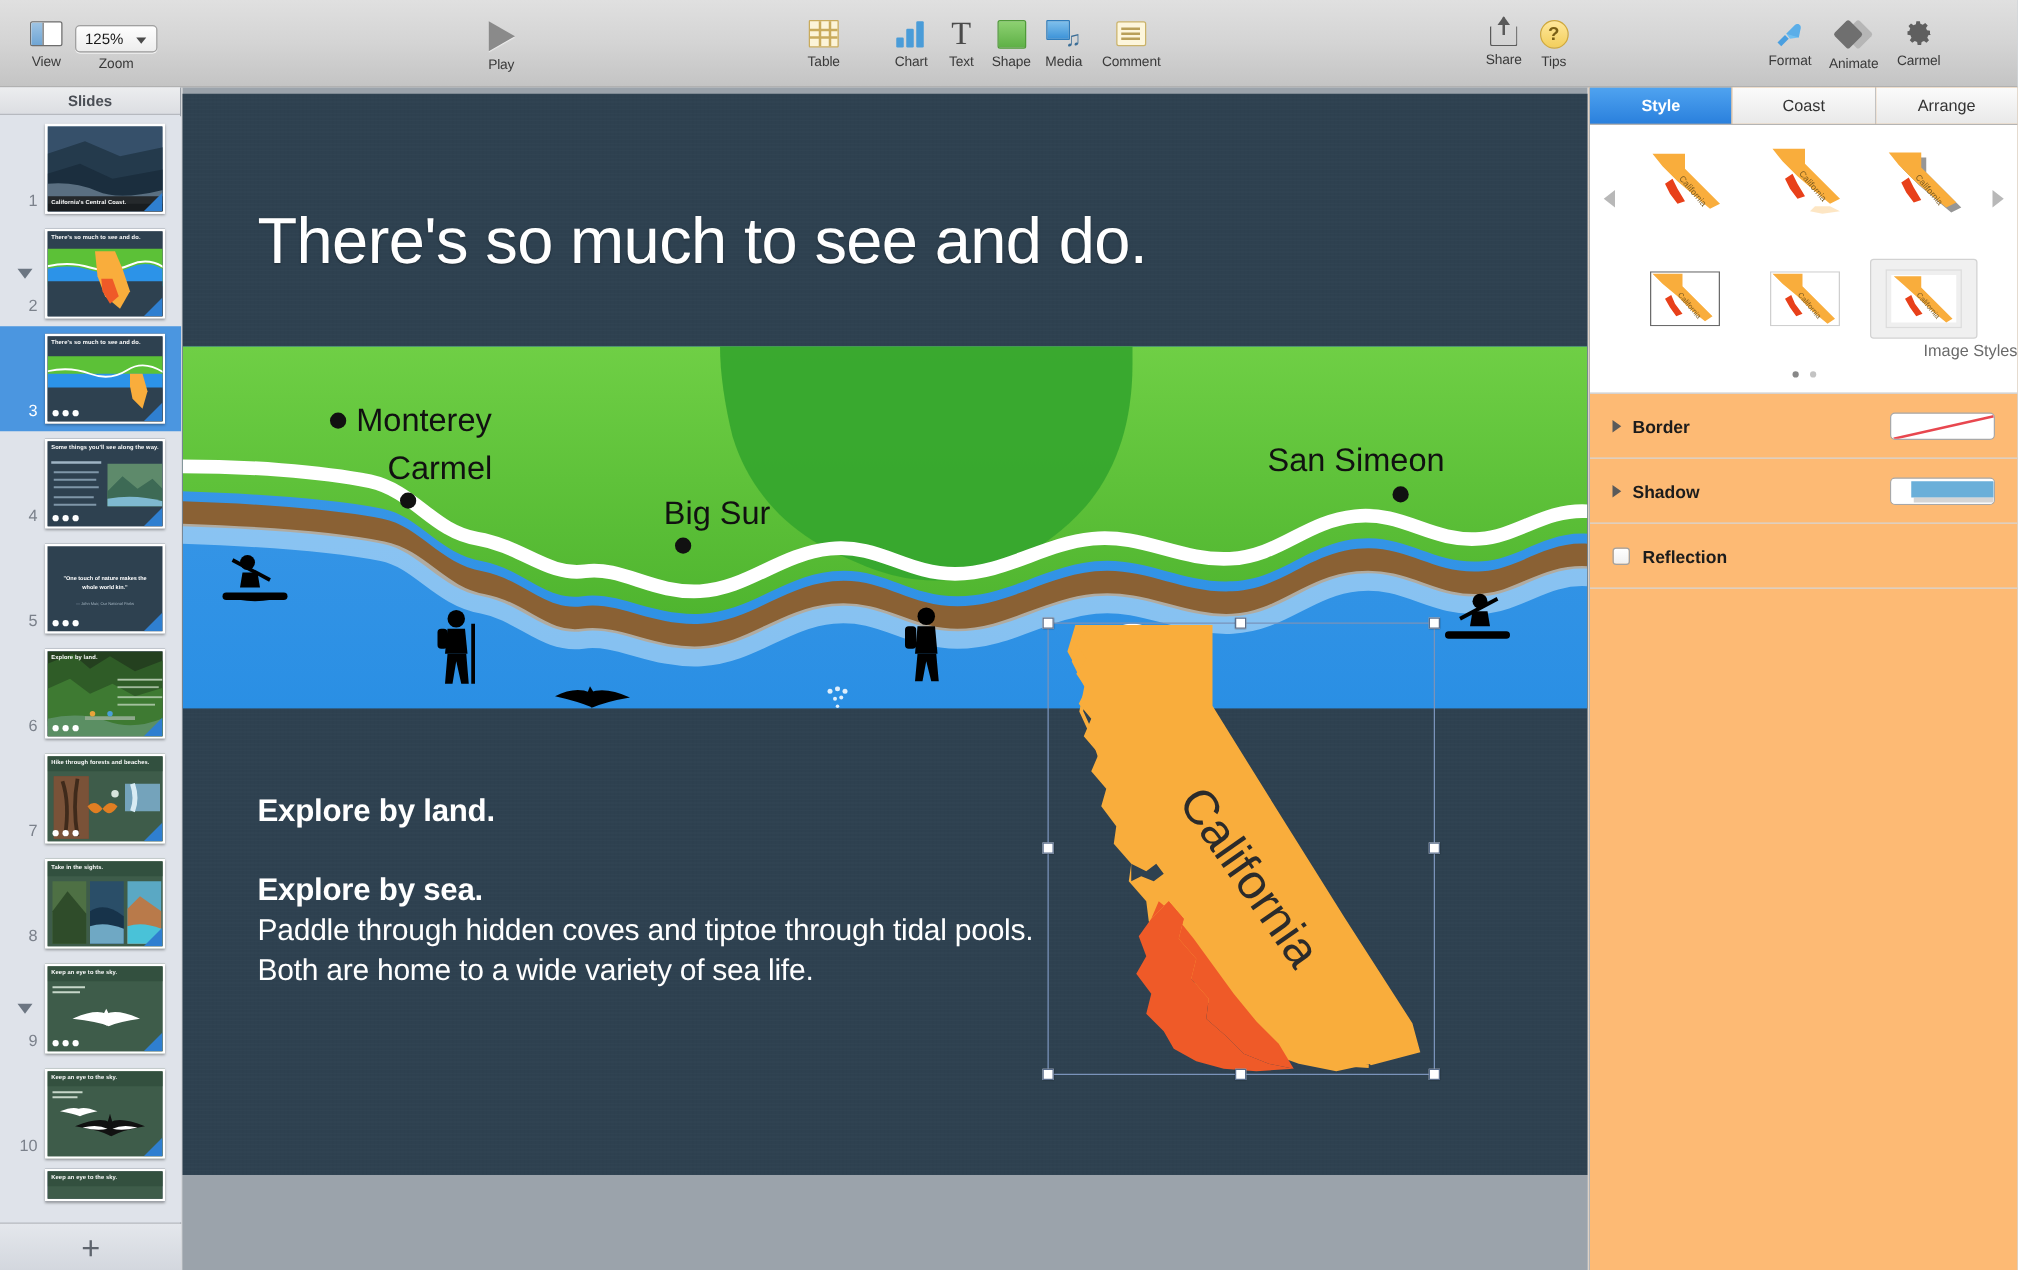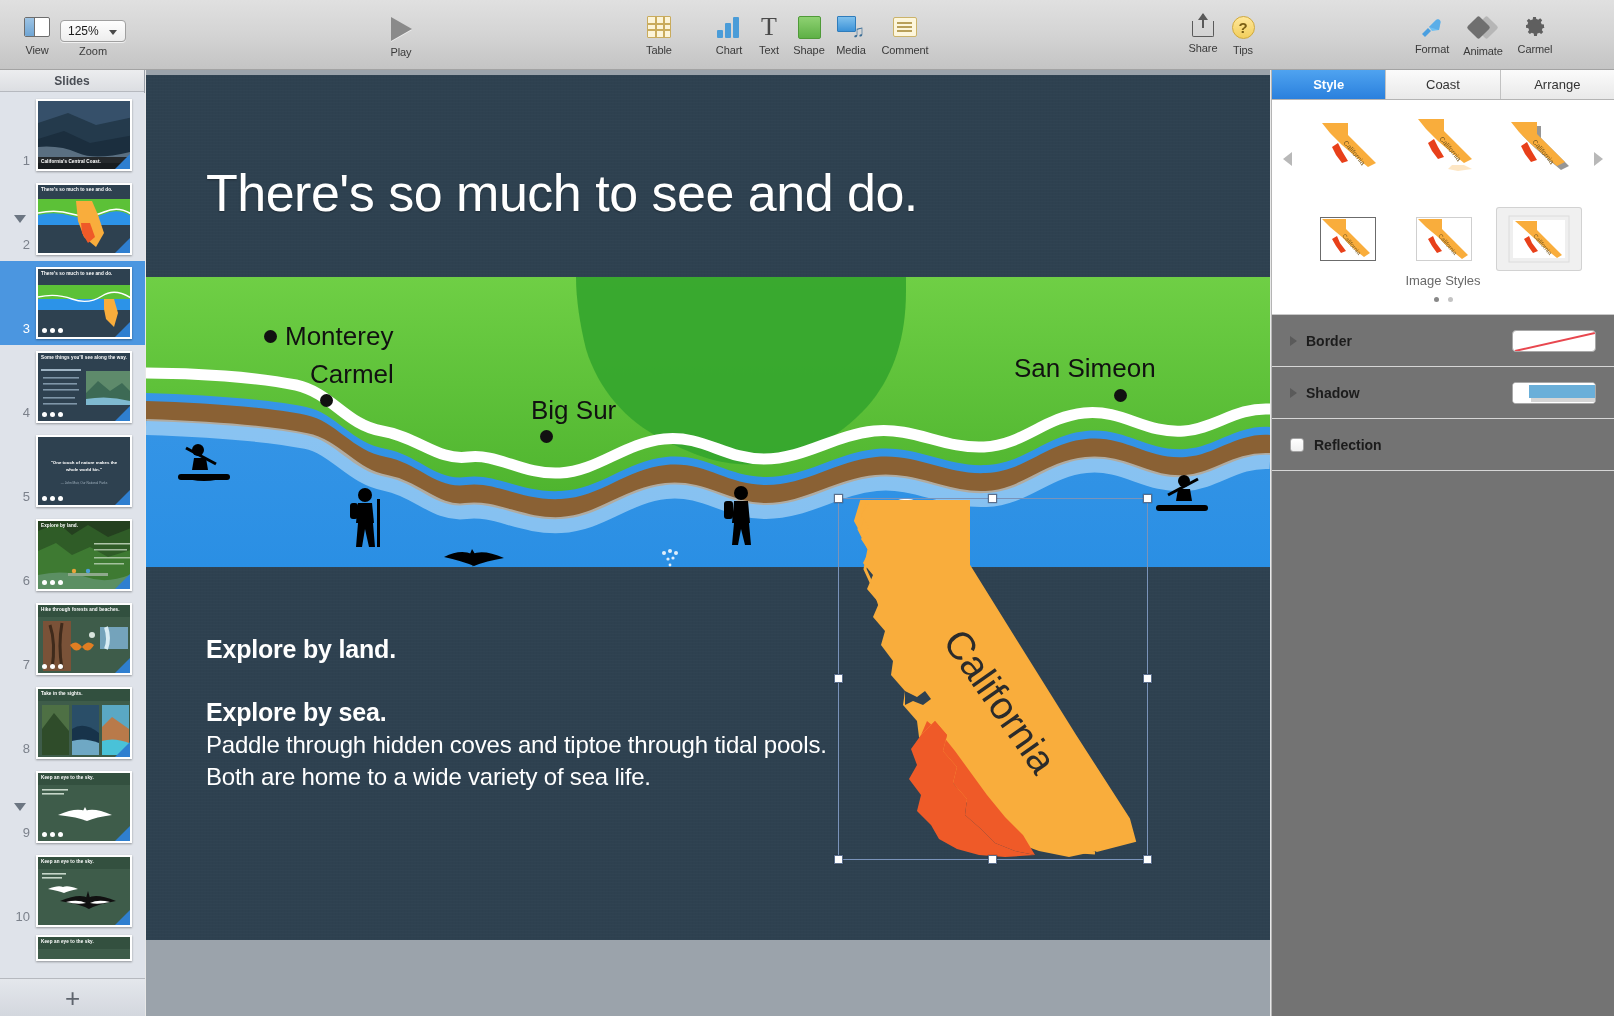--- a/index.html
+++ b/index.html
@@ -350,21 +350,21 @@
   #canvas-bottom {
     position: absolute; left: 0; top: 870px;
     width: 1124px; height: 76px;
     background: #9ba3ab;
   }
 
   
   #inspector {
     position: absolute; left: 1271px; top: 70px;
     width: 343px; height: 946px;
-    background: #737373;
+    background: #fdba74;
     border-left: 1px solid #b4b4b4;
   }
   #insp-tabs {
     display: flex; height: 30px;
     border-bottom: 1px solid #b4b4b4;
   }
   .insp-tab {
     flex: 1;
     display: flex; align-items: center; justify-content: center;
     font-size: 13px; color: #333;
@@ -409,21 +409,21 @@
     border-right: 9px solid #b8b8b8;
   }
   .ca-right {
     right: 11px;
     border-top: 7px solid transparent;
     border-bottom: 7px solid transparent;
     border-left: 9px solid #b8b8b8;
   }
   #styles-caption {
     position: absolute; width: 100%; bottom: 26px;
-    text-align: center; font-size: 13px; color: #6a6a6a;
+    text-align: right; font-size: 13px; color: #6a6a6a;
   }
   #styles-dots {
     position: absolute; width: 100%; bottom: 12px;
     display: flex; justify-content: center; gap: 9px;
   }
   #styles-dots i {
     width: 5px; height: 5px; border-radius: 50%;
     display: block; background: #c3c3c3;
   }
   #styles-dots i.on { background: #888; }

